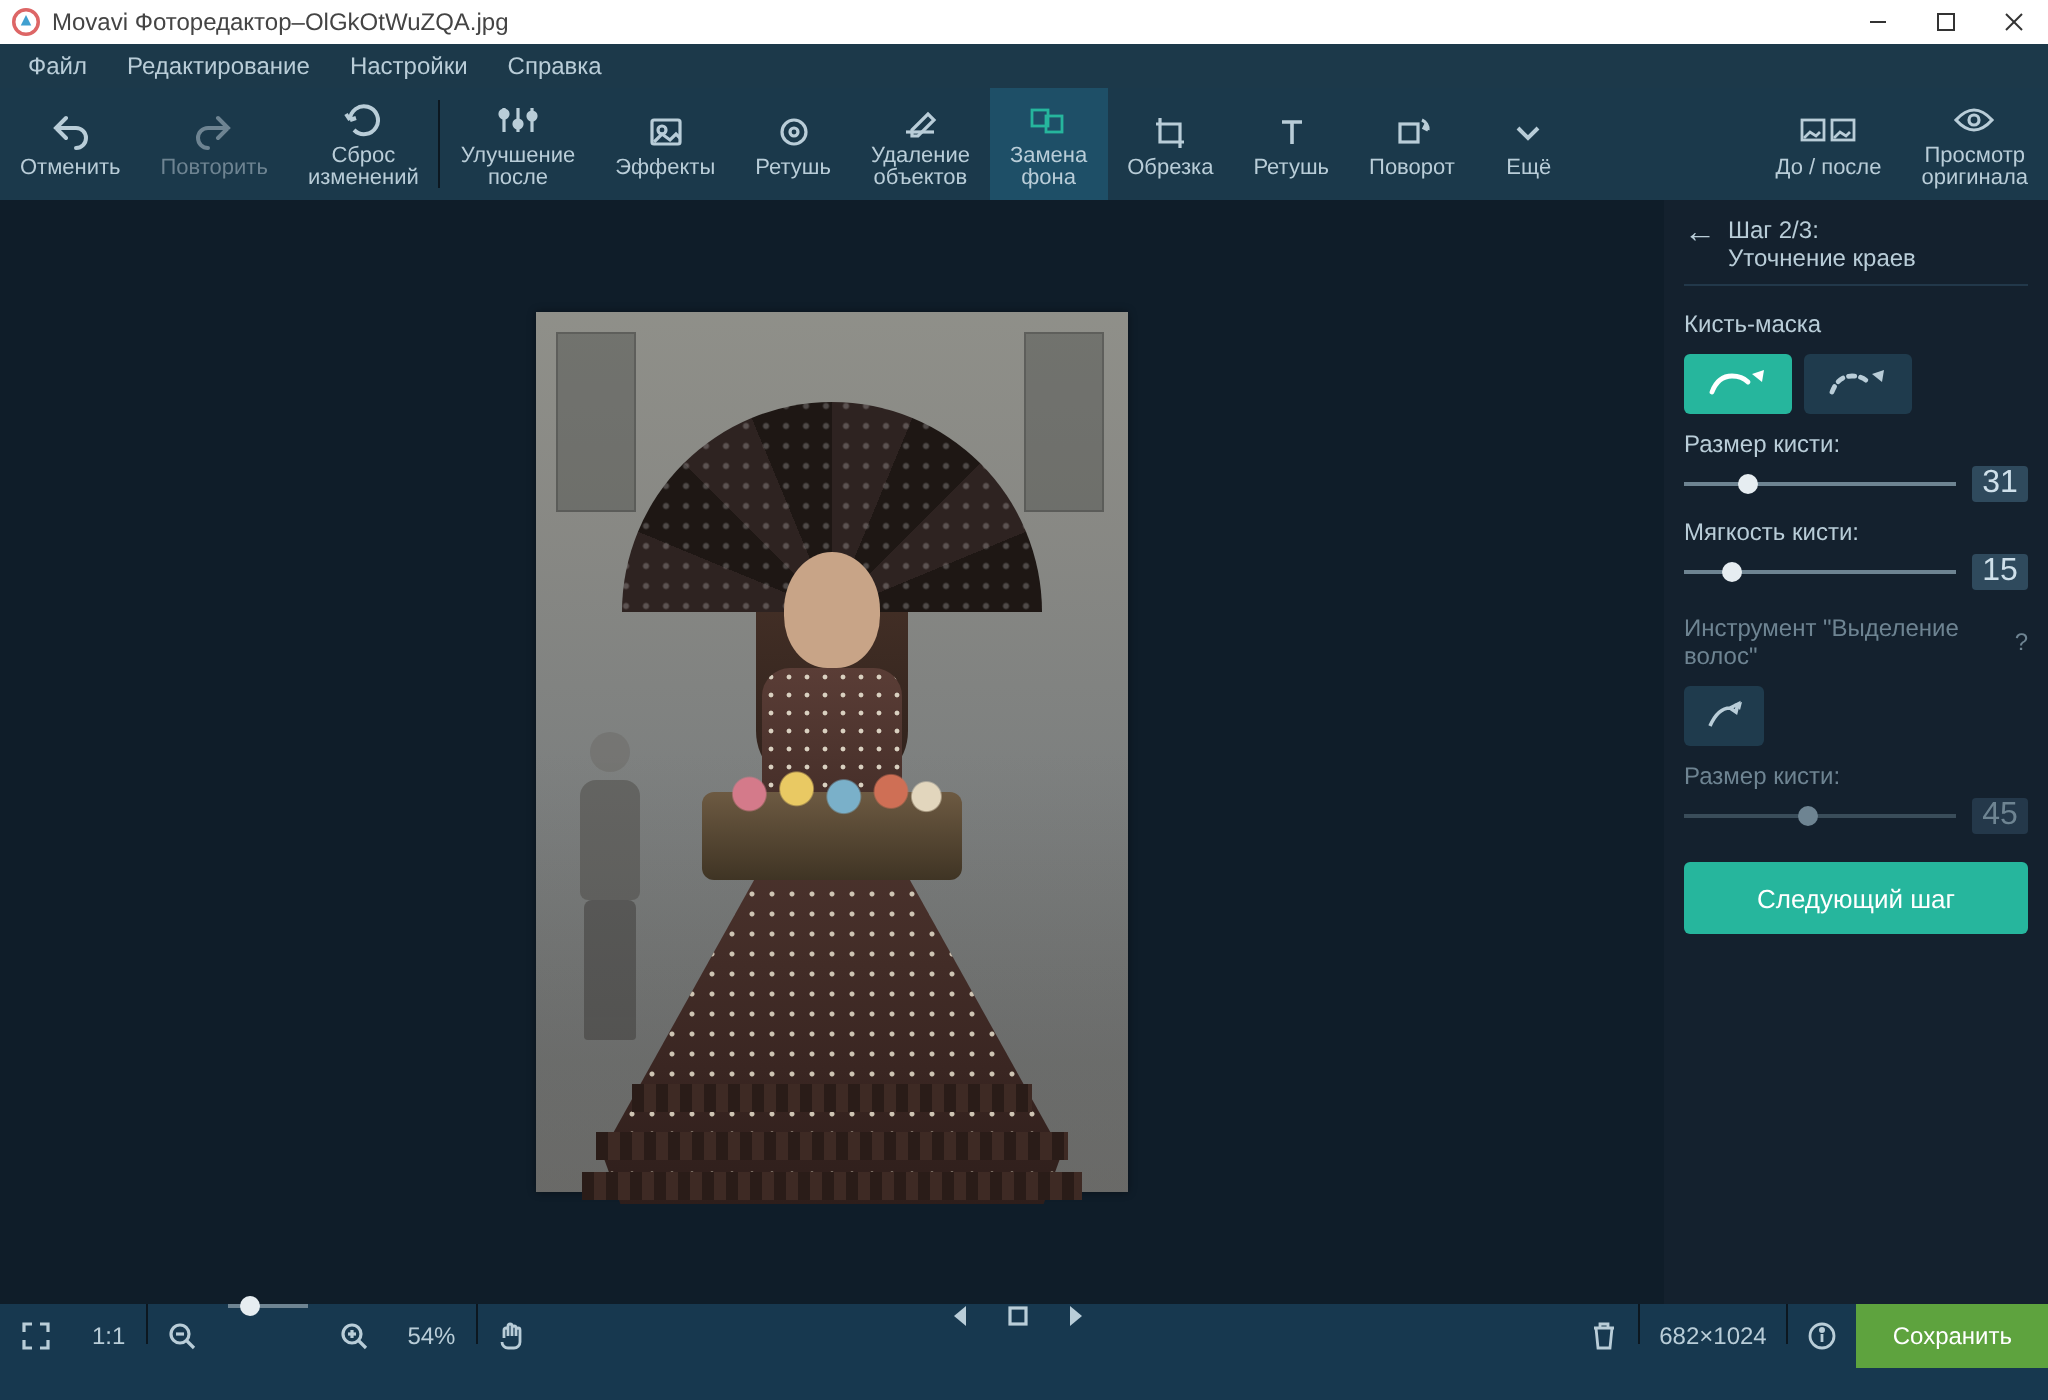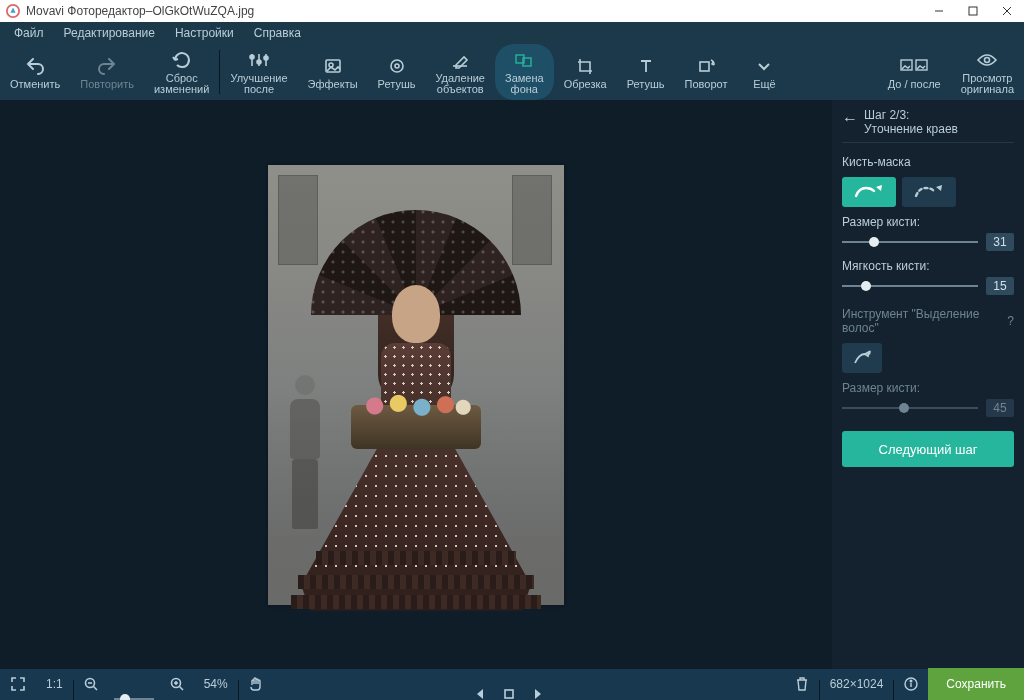--- a/index.html
+++ b/index.html
@@ -24,21 +24,21 @@
   .titlebar .logo{width:14px;height:14px;margin-right:6px;}
   .titlebar .spacer{flex:1;}
   .winbtn{width:34px;height:26px;display:flex;align-items:center;justify-content:center;}
   .winbtn svg{stroke:#333;stroke-width:1;}
   
   .menubar{height:22px;background:var(--bg-menubar);display:flex;align-items:center;padding:0 4px;font-size:12px;color:var(--text-light);}
   .menuitem{padding:0 10px;line-height:22px;}
   
   .toolbar{height:56px;background:var(--bg-toolbar);display:flex;align-items:stretch;color:var(--text-light);font-size:11px;}
   .tbtn{display:flex;flex-direction:column;align-items:center;justify-content:center;padding:0 10px;min-width:54px;position:relative;}
-  .tbtn.active{background:var(--bg-toolbar-active);border-radius:19px;}
+  .tbtn.active{background:var(--bg-toolbar-active);}
   .tbtn .ico{height:22px;display:flex;align-items:center;justify-content:center;}
   .tbtn .lbl{margin-top:2px;line-height:11px;text-align:center;}
   .tbtn.twoline .lbl{font-size:11px;}
   .tbtn.dim{color:var(--text-dim);}
   .tsep{width:1px;background:#0c1720;margin:6px 0;}
   .tspacer{flex:1;}
   
   .main{flex:1;display:flex;min-height:0;}
   .canvas-area{flex:1;background:var(--bg-darkest);display:flex;align-items:center;justify-content:center;position:relative;}
   .photo{width:296px;height:440px;position:relative;box-shadow:0 0 4px rgba(0,0,0,.4);}
@@ -85,27 +85,27 @@
   .brush-btn{width:54px;height:30px;border-radius:3px;background:#1f3b4d;display:flex;align-items:center;justify-content:center;}
   .brush-btn.active{background:var(--accent);}
   .slider-row{display:flex;flex-direction:column;gap:4px;}
   .slider-label{color:var(--text-light);}
   .slider-wrap{display:flex;align-items:center;gap:8px;}
   .slider{flex:1;height:14px;position:relative;}
   .slider .track{position:absolute;top:6px;left:0;right:0;height:2px;background:var(--slider-track);}
   .slider .thumb{position:absolute;top:2px;width:10px;height:10px;border-radius:50%;background:#e6edf1;}
   .slider.disabled .track{background:#3a4d5a;}
   .slider.disabled .thumb{background:#6e8492;}
-  .val-badge{min-width:28px;height:18px;background:var(--badge-bg);color:#cfe0ea;font-size:12px;display:flex;align-items:center;justify-content:center;border-radius:2px;}
+  .val-badge{min-width:28px;height:18px;background:var(--badge-bg);color:#cfe0ea;font-size:16px;display:flex;align-items:center;justify-content:center;border-radius:2px;}
   .val-badge.dim{background:#24384a;color:#6e8492;}
   .hair-tool-row{display:flex;align-items:center;gap:6px;color:var(--text-dim);margin-top:4px;}
   .hair-btn{width:40px;height:30px;background:#1f3b4d;border-radius:3px;display:flex;align-items:center;justify-content:center;}
   .next-btn{height:36px;background:var(--accent);color:#fff;border-radius:3px;display:flex;align-items:center;justify-content:center;font-size:13px;margin-top:6px;}
   
-  .bottombar{height:31px;background:#17384f;display:flex;align-items:flex-end;color:var(--text-light);font-size:12px;}
+  .bottombar{height:48px;background:#17384f;display:flex;align-items:flex-start;color:var(--text-light);font-size:12px;}
   .bb-btn{height:32px;display:flex;align-items:center;justify-content:center;padding:0 10px;}
   .bb-sep{width:1px;height:20px;background:#0c1720;}
   .zoom-slider{width:40px;height:2px;background:var(--slider-track);position:relative;margin:0 6px;}
   .zoom-slider .zthumb{position:absolute;top:-4px;left:6px;width:10px;height:10px;border-radius:50%;background:#e6edf1;}
   .bb-spacer{flex:1;}
   .nav-group{display:flex;align-items:center;gap:18px;}
   .save-btn{height:32px;background:var(--accent-green);color:#fff;padding:0 18px;display:flex;align-items:center;}
   .share-btn{height:32px;background:#2f4d91;color:#fff;padding:0 14px;display:flex;align-items:center;gap:6px;}
   .dim-label{color:var(--text-dim);}
   svg{display:block;}

